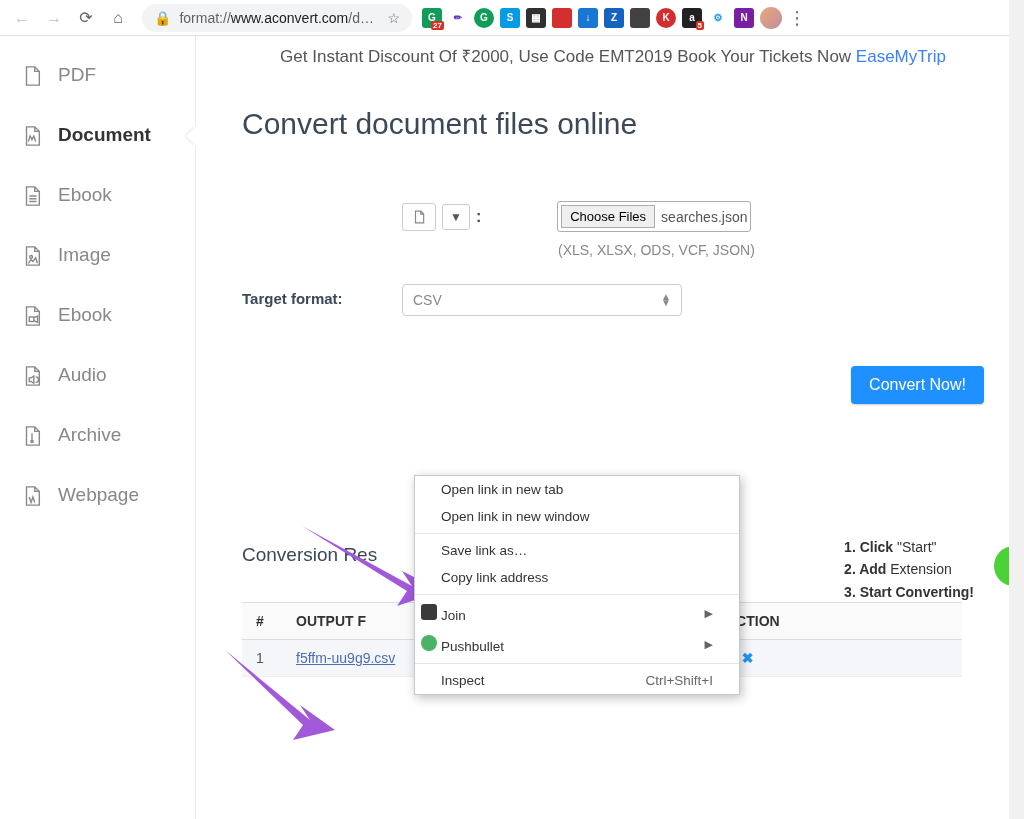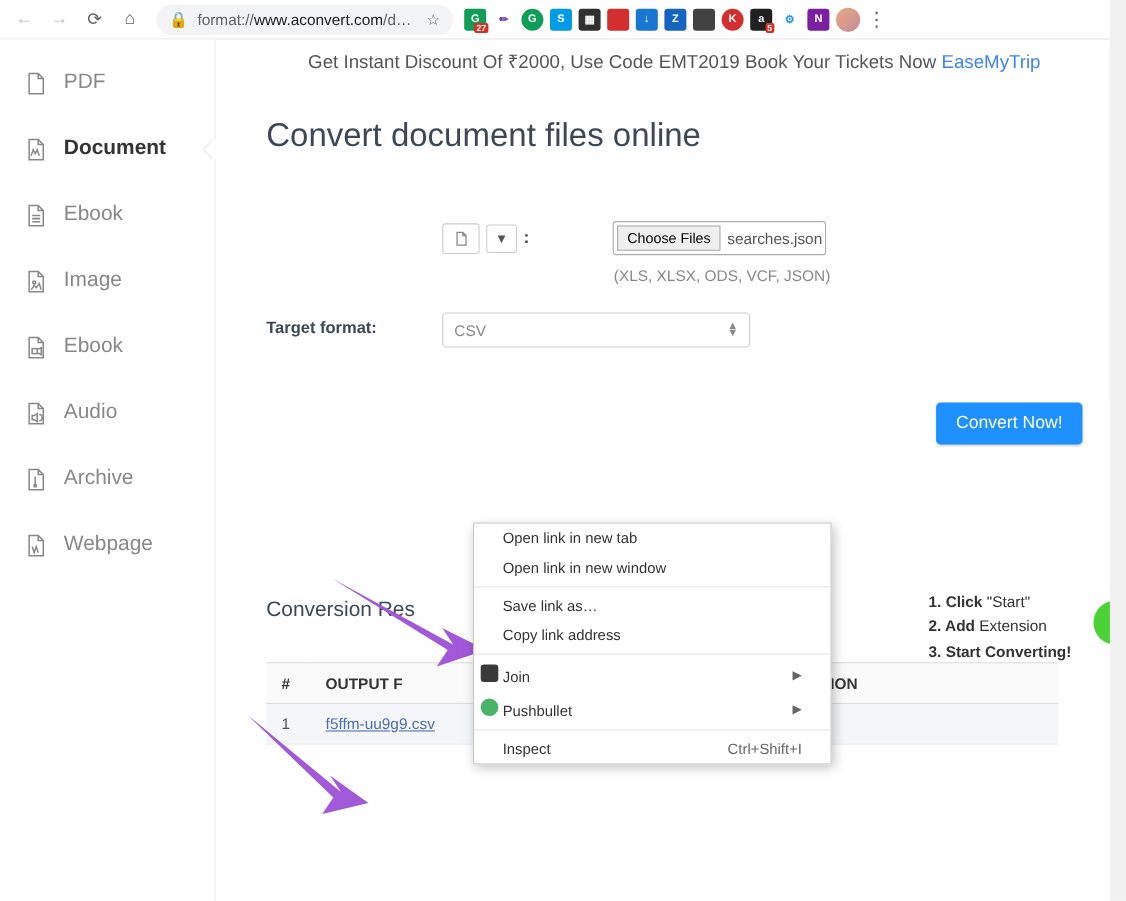--- a/index.html
+++ b/index.html
@@ -44,21 +44,21 @@
 .filechef .fc-icon { width:28px; height:28px; background:#2196f3; border-radius:4px; display:flex; align-items:center; justify-content:center; }
 
 h2.results { font-size:19px; color:#3c4858; font-weight:500; margin-top:140px; margin-bottom:36px; }
 .table { width:720px; border-collapse:collapse; font-size:14px; }
 .table th { text-align:left; padding:10px 14px; color:#333; font-weight:bold; border-top:1px solid #ddd; border-bottom:1px solid #ddd; background:#fafafa; }
 .table td { padding:10px 14px; color:#555; border-bottom:1px solid #eee; }
 .table tbody tr { background:#f4f6fa; }
 .table a { color:#4d6db3; text-decoration:underline; }
 .action-icons { color:#2196f3; display:flex; gap:4px; }
 
-.ctx-menu { position:absolute; left:430px; top:475px; width:326px; background:#fff; border:1px solid #c8c8c8; box-shadow:2px 3px 10px rgba(0,0,0,0.25); font-size:13.5px; color:#333; z-index:100; }
+.ctx-menu { position:absolute; left:414px; top:475px; width:326px; background:#fff; border:1px solid #c8c8c8; box-shadow:2px 3px 10px rgba(0,0,0,0.25); font-size:13.5px; color:#333; z-index:100; }
 .ctx-item { padding:6px 26px; cursor:default; display:flex; align-items:center; justify-content:space-between; }
 .ctx-sep { border-top:1px solid #e5e5e5; margin:3px 0; }
 .ctx-item .arrow { color:#666; font-size:11px; }
 .ctx-item .sc { color:#666; }
 .ctx-icon { width:16px; height:16px; margin-left:-20px; margin-right:4px; border-radius:3px; display:inline-block; }
 
 .arrow-shape { position:absolute; z-index:50; }
 .green-dot { position:absolute; right:0; top:510px; width:30px; height:40px; background:#4cd137; border-radius:30px 0 0 30px; }
 .scrollbar { position:absolute; right:0; top:36px; width:15px; height:330px; background:#c1c1c1; border-radius:2px; z-index:200; }
 .scrollbar::before { content:""; position:absolute; top:-36px; left:0; width:15px; height:100vh; background:#f1f1f1; z-index:-1; }

